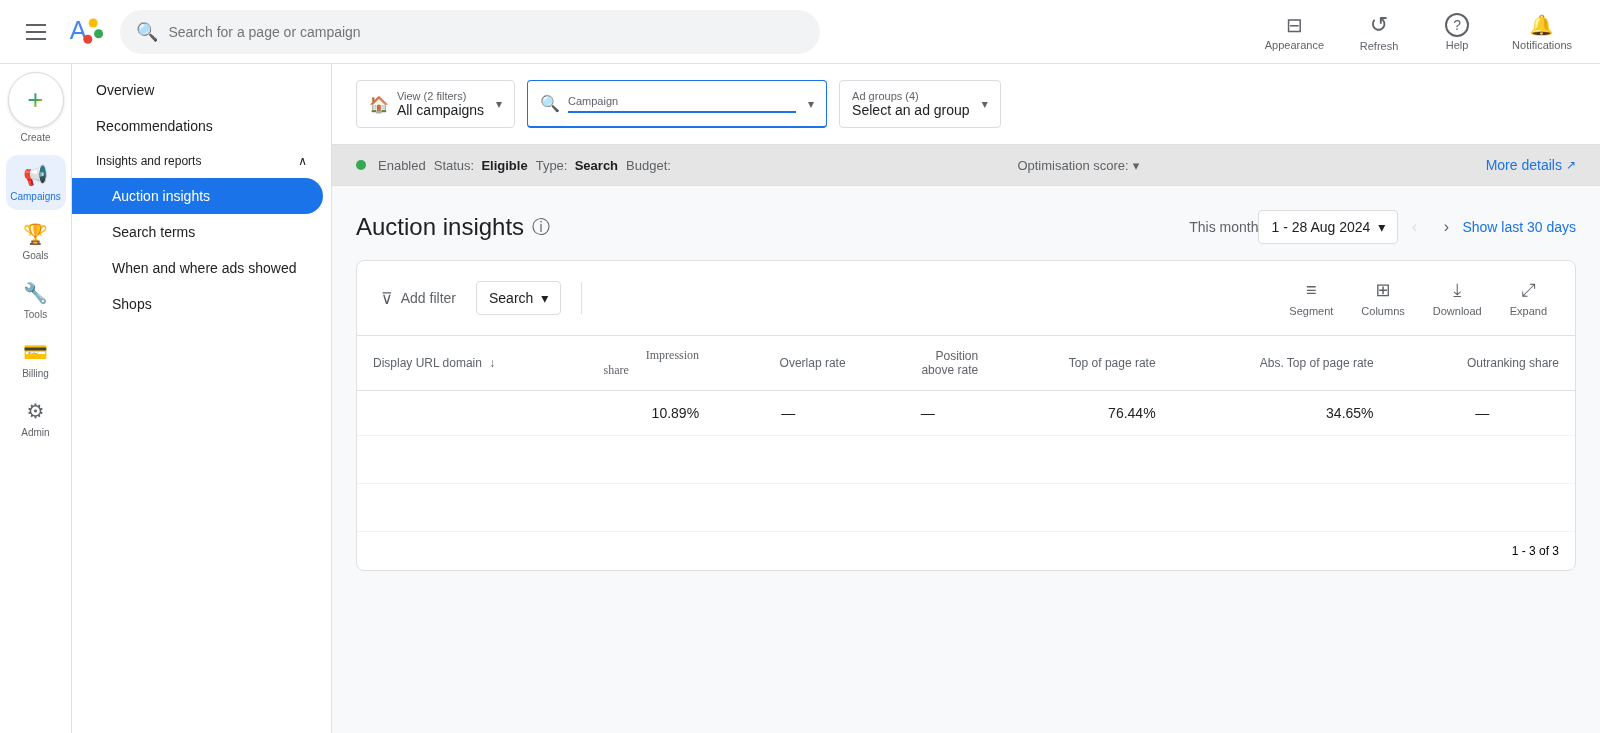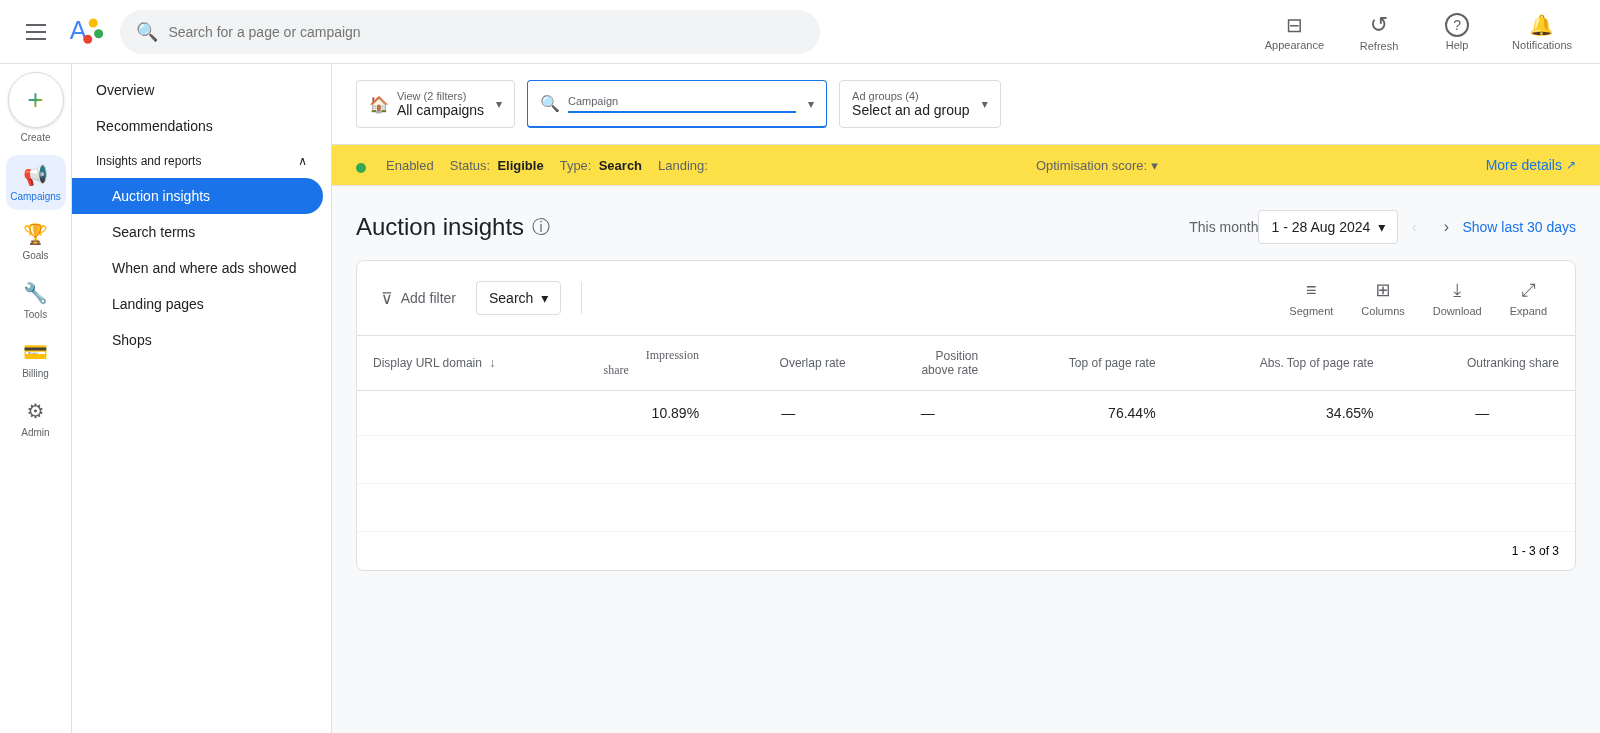--- a/index.html
+++ b/index.html
@@ -88,21 +88,21 @@
       display: flex; align-items: center; border: 1px solid #dadce0; border-radius: 4px;
       padding: 8px 12px; cursor: pointer; gap: 8px; background: #fff; height: 48px;
     }
     .filter-dropdown.campaign-active { border-bottom: 2px solid #1a73e8; }
     .filter-dropdown .chevron { font-size: 12px; color: #5f6368; margin-left: 4px; }
     .filter-label { font-size: 11px; color: #5f6368; display: block; }
     .filter-value { font-size: 14px; font-weight: 500; }
 
     
     .status-bar {
-      display: flex; align-items: flex-end; padding: 12px 24px; gap: 16px; background: #fde047;
+      display: flex; align-items: center; padding: 12px 24px; gap: 8px; background: #e5e5e5;
       border-bottom: 1px solid #e0e0e0; flex-shrink: 0;
     }
     .status-dot { width: 10px; height: 10px; border-radius: 50%; background: #34a853; display: inline-block; margin-right: 4px; }
     .status-item { font-size: 13px; color: #5f6368; }
     .status-item strong { color: #202124; }
     .more-details-btn { margin-left: auto; display: flex; align-items: center; gap: 4px; color: #1a73e8; font-size: 14px; cursor: pointer; }
     .optimisation { display: flex; align-items: center; gap: 4px; font-size: 13px; color: #5f6368; margin-left: auto; }
 
     
     .content { padding: 24px; flex: 1; }
@@ -254,21 +254,20 @@
       <div class="nav-item">Recommendations</div>
 
       <div class="nav-section-header">
         <span>Insights and reports</span>
         <span>∧</span>
       </div>
 
       <div class="nav-sub-item active">Auction insights</div>
       <div class="nav-sub-item">Search terms</div>
       <div class="nav-sub-item">When and where ads showed</div>
-      <div class="nav-sub-item">Landing pages</div>
       <div class="nav-sub-item">Shops</div>
     </div>
 
     <div class="main">
 
       <div class="filter-bar">
         <div class="filter-dropdown">
           <span style="font-size:16px;">🏠</span>
           <div>
             <span class="filter-label">View (2 filters)</span>
@@ -302,21 +301,21 @@
         <span class="status-item">
           <span>Status:</span>
           &nbsp;<strong>Eligible</strong>
         </span>
 
         <span class="status-item">
           <span>Type:</span>
           &nbsp;<strong>Search</strong>
         </span>
 
-        <span class="status-item">Landing:</span>
+        <span class="status-item">Budget:</span>
 
         <div class="optimisation">
           <span>Optimisation score:</span>
           <span>▾</span>
         </div>
 
         <div class="more-details-btn">
           <span>More details</span>
           <span style="font-size:12px;">↗</span>
         </div>

